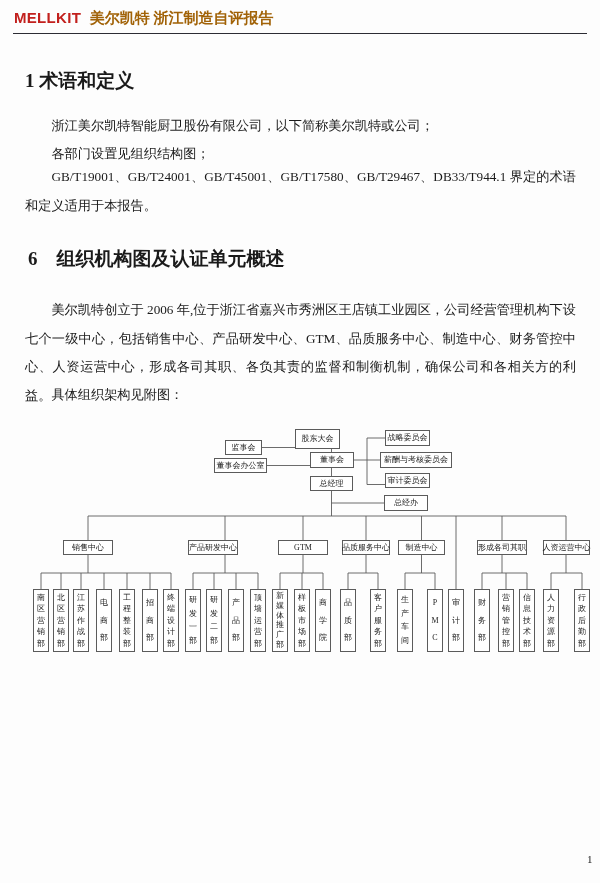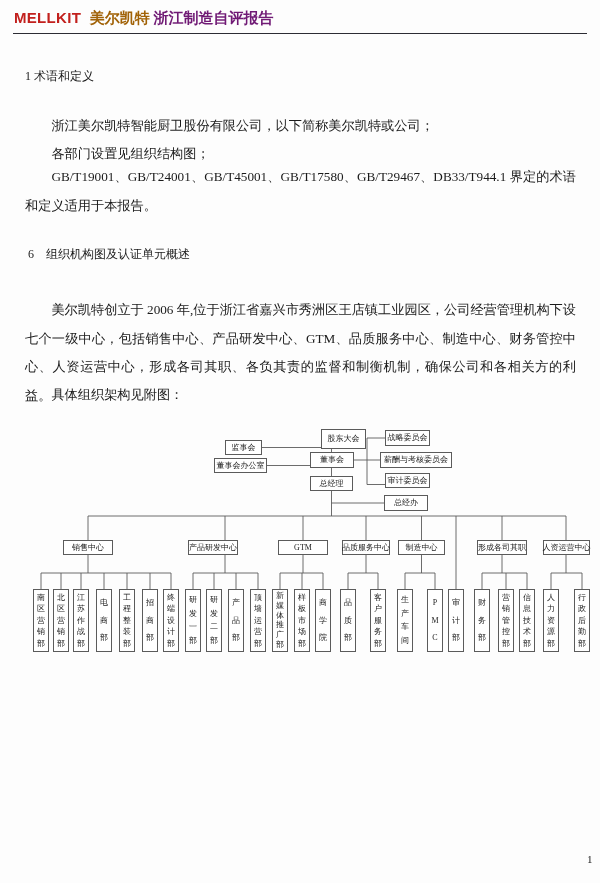--- a/index.html
+++ b/index.html
@@ -2,24 +2,24 @@
 <html><head>
 <meta charset="utf-8">
 <style>
   html,body{margin:0;padding:0;background:#e8e8e8;}
   .page{position:relative;width:600px;height:883px;background:#fdfdfd;overflow:hidden;
         font-family:"Liberation Serif",serif;color:#1a1a1a;}
   
   .hdr{position:absolute;top:9px;left:14px;font-size:15px;white-space:nowrap;}
   .hdr .brand{color:#c2201d;font-family:"Liberation Sans",sans-serif;font-weight:700;letter-spacing:.3px;}
   .hdr .t1{color:#a16207;font-weight:700;margin-left:5px;}
-  .hdr .t2{color:#701a75;font-weight:700;}
+  .hdr .t2{color:#a16207;font-weight:700;}
   .hdr-rule{position:absolute;top:33px;left:13px;width:574px;height:0;border-top:1.5px solid #2c2c34;}
   
-  .h1{position:absolute;left:25px;font-size:12px;font-weight:400;white-space:pre;}
+  .h1{position:absolute;left:25px;font-size:19px;font-weight:700;white-space:pre;}
   .para{position:absolute;left:25px;width:551px;font-size:13.2px;line-height:28.5px;
         text-align:justify;text-indent:2em;}
   
   .chart{position:absolute;left:0;top:420px;width:600px;height:255px;}
   .chart svg{position:absolute;left:0;top:0;}
   .obox{position:absolute;box-sizing:border-box;background:#fff;border:1px solid #5b5b5b;
         display:flex;align-items:center;justify-content:center;font-size:8px;line-height:1;
         color:#222;white-space:nowrap;}
   .vbox{position:absolute;box-sizing:border-box;background:#fff;border:1px solid #5b5b5b;
         width:16px;height:63px;display:flex;flex-direction:column;justify-content:space-evenly;
@@ -112,21 +112,21 @@
         <line x1="506" y1="153" x2="506" y2="169"></line>
         <line x1="527" y1="153" x2="527" y2="169"></line>
 
         <line x1="566" y1="135" x2="566" y2="153"></line>
         <line x1="551" y1="153" x2="582" y2="153"></line>
         <line x1="551" y1="153" x2="551" y2="169"></line>
         <line x1="582" y1="153" x2="582" y2="169"></line>
       </g>
     </svg>
 
-    <div class="obox" style="left:321px;top:9px;width:45px;height:20px">股东大会</div>
+    <div class="obox" style="left:295px;top:9px;width:45px;height:20px">股东大会</div>
     <div class="obox" style="left:225px;top:20px;width:37px;height:15px">监事会</div>
     <div class="obox" style="left:214px;top:38px;width:53px;height:15px">董事会办公室</div>
     <div class="obox" style="left:310px;top:32px;width:44px;height:16px">董事会</div>
     <div class="obox" style="left:385px;top:10px;width:45px;height:16px">战略委员会</div>
     <div class="obox" style="left:380px;top:32px;width:72px;height:16px">薪酬与考核委员会</div>
     <div class="obox" style="left:385px;top:53px;width:45px;height:15px">审计委员会</div>
     <div class="obox" style="left:310px;top:56px;width:43px;height:15px">总经理</div>
     <div class="obox" style="left:384px;top:75px;width:44px;height:16px">总经办</div>
 
     <div class="obox" style="left:63px;top:120px;width:50px;height:15px">销售中心</div>

